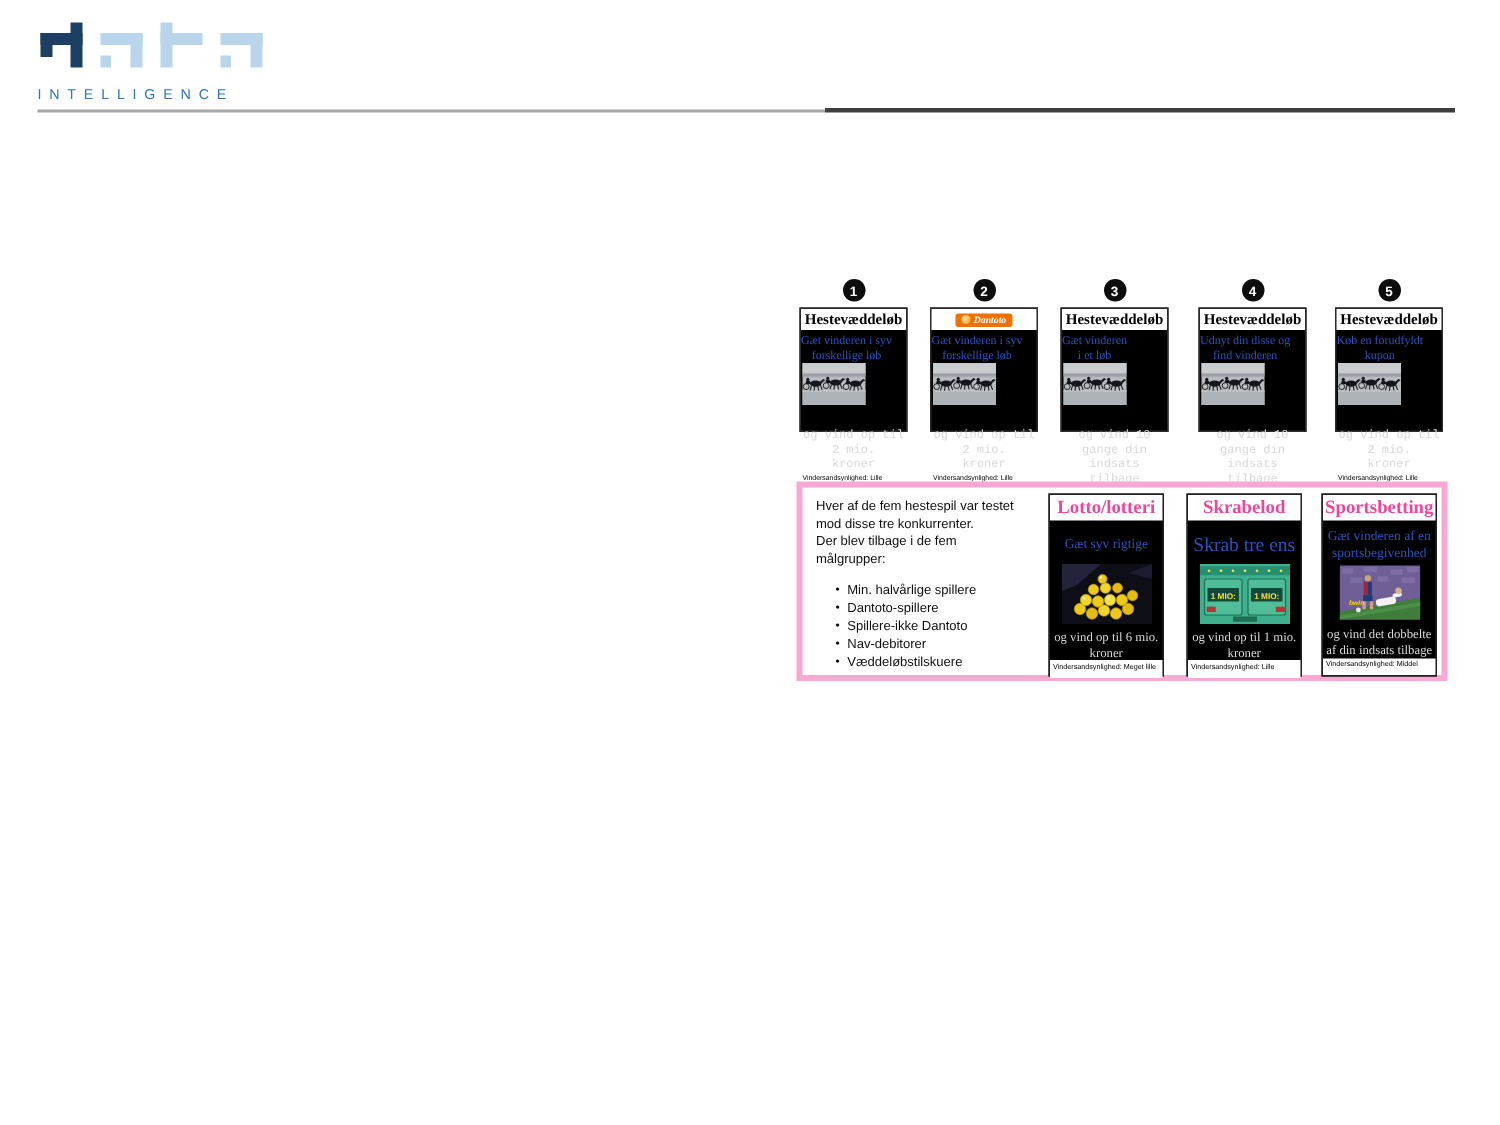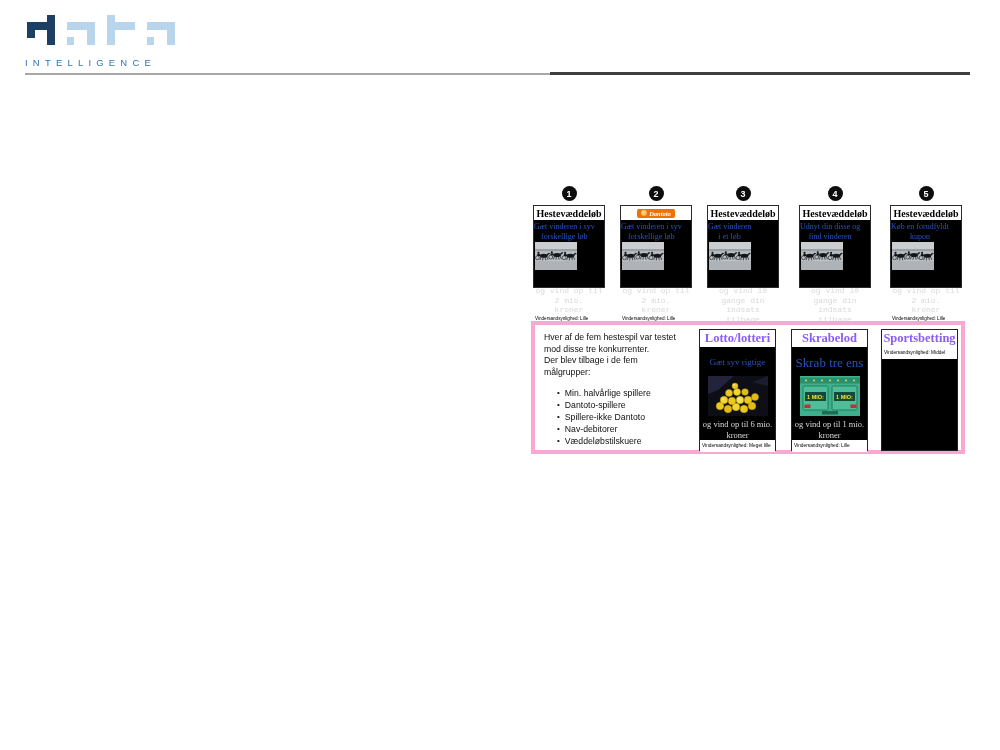--- a/index.html
+++ b/index.html
@@ -35,21 +35,21 @@
   
   .bbox{position:absolute;left:531px;top:321px;width:434px;height:133px;border:4px solid #f9a8d4;background:#fff;box-sizing:border-box;}
   .intro{position:absolute;left:9px;top:7px;width:154px;font-size:8.7px;line-height:11.5px;color:#0f0f0f;}
   .bullets{margin-top:9px;}
   .bullet-row{display:flex;gap:5px;line-height:12px;padding-left:13px;}
   .bullet-glyph{font-size:8px;}
 
   .bcard{position:absolute;top:4px;width:77px;height:122px;background:#000;border:1px solid #222;box-sizing:border-box;
          display:flex;flex-direction:column;}
   .bcard-hd{background:#fff;flex:0 0 17px;display:flex;align-items:center;justify-content:center;
-            font-family:"Liberation Serif",serif;font-weight:bold;font-size:12.5px;color:#8b5cf6;white-space:nowrap;}
+            font-family:"Liberation Serif",serif;font-weight:bold;font-size:12.5px;color:#ec4899;white-space:nowrap;}
   .bcard-bd{flex:1;display:flex;flex-direction:column;align-items:center;padding-top:3px;}
   .bhl{color:#2a52c0;font-family:"Liberation Serif",serif;font-size:9px;line-height:11px;text-align:center;height:25px;
        display:flex;flex-direction:column;justify-content:center;}
   .bhl.big{font-size:13px;}
   .scene-lg{width:62px;height:40px;display:block;margin-top:1px;}
   .brw{color:#d9d9d9;font-family:"Liberation Serif",serif;font-size:8.5px;line-height:10.5px;text-align:center;margin-top:3px;}
   .bcard-ft{background:#fff;flex:0 0 10px;font-size:4.8px;color:#000;padding:1.5px 2px 0;line-height:7px;text-align:left;}
 </style>
 </head>
 <body>
@@ -348,17 +348,30 @@
         <div class="brw">
           <div>og vind op til 1 mio.</div>
           <div>kroner</div>
         </div>
       </div>
       <div class="bcard-ft">Vindersandsynlighed: Lille</div>
     </div>
 
     <div class="bcard" style="left:346px">
       <div class="bcard-hd">Sportsbetting</div>
+      <div class="bcard-bd">
+        <div class="bhl">
+          <div>Gæt vinderen af en</div>
+          <div>sportsbegivenhed</div>
+        </div>
+        <svg class="scene-lg" style="width:54px;height:38px">
+            <use href="#football-scene"></use>
+          </svg>
+        <div class="brw">
+          <div>og vind det dobbelte</div>
+          <div>af din indsats tilbage</div>
+        </div>
+      </div>
       <div class="bcard-ft">Vindersandsynlighed: Middel</div>
     </div>
   </div>
 
 </div>
 
 </body></html>

